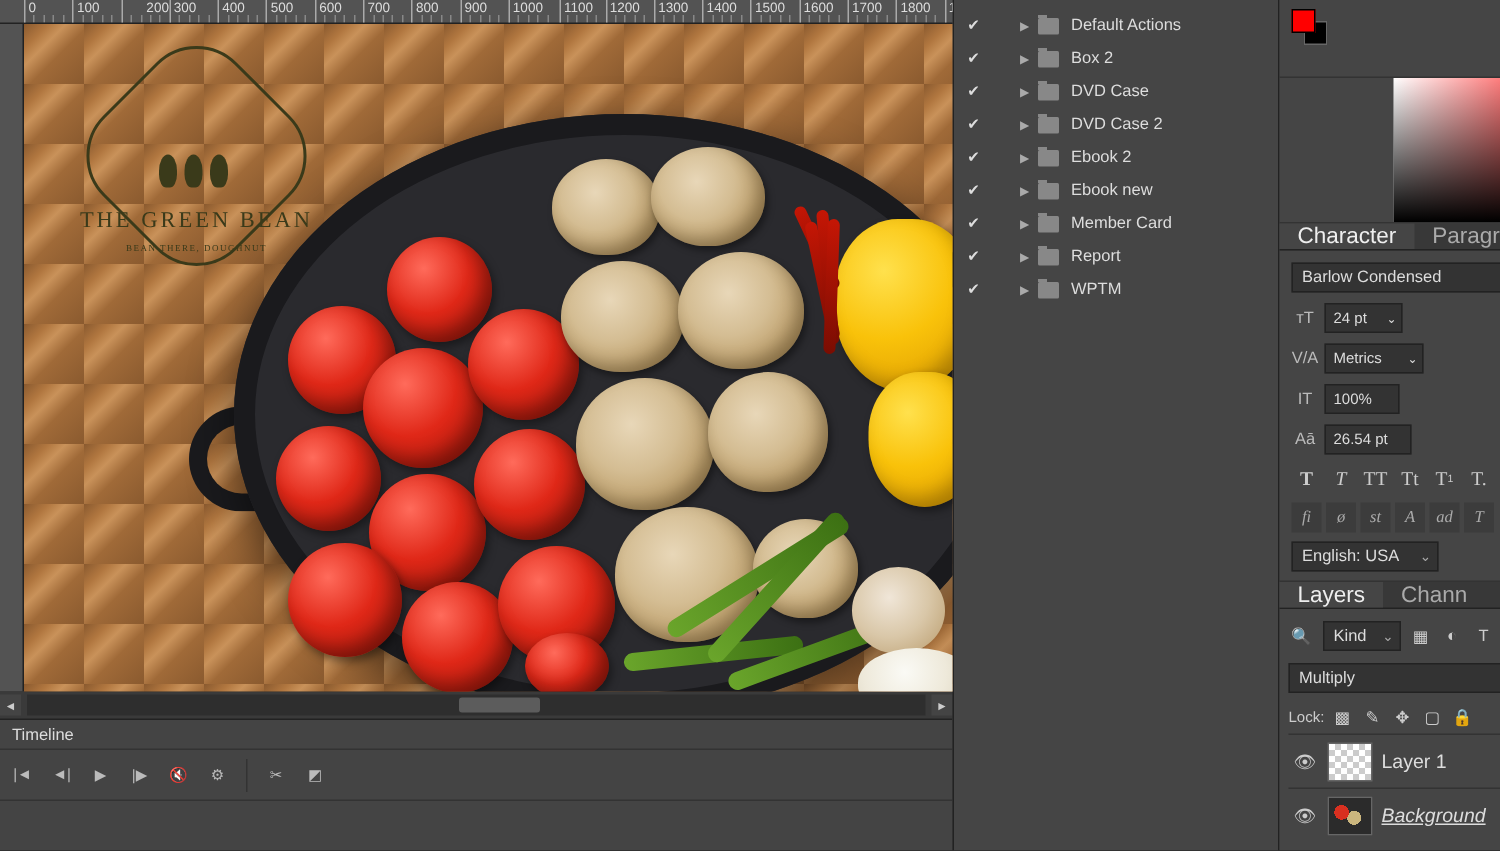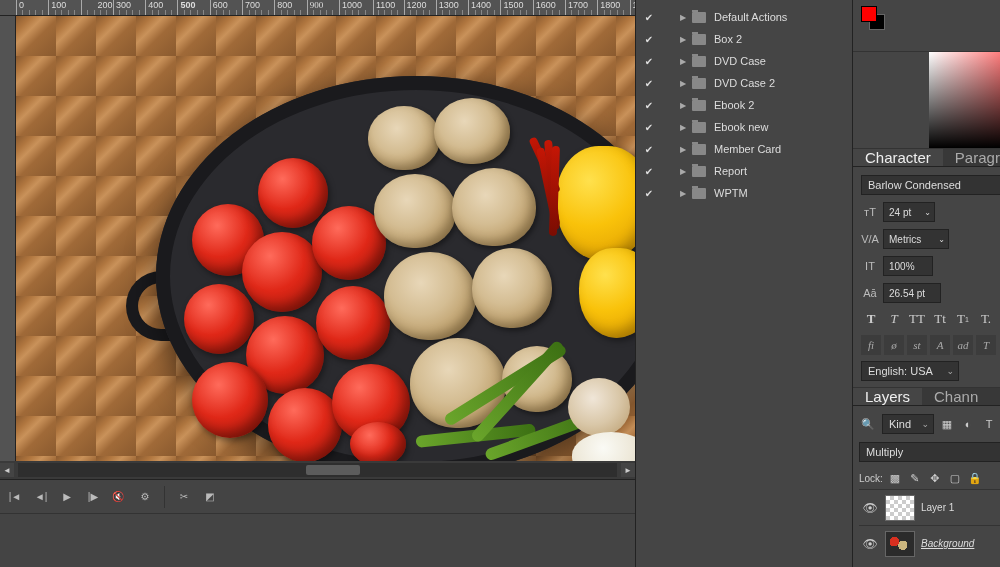--- a/index.html
+++ b/index.html
@@ -102,21 +102,21 @@
 .lyr-row1 { display:flex; align-items:center; gap:5px; height:24px; }
 .lyr-row2 { display:flex; align-items:center; gap:5px; height:24px; margin-top:4px; }
 .lock-row { display:flex; align-items:center; gap:4px; height:22px; margin-top:3px; }
 .lock-ico { width:16px; height:16px; display:flex; align-items:center; justify-content:center; color:#ccc; font-size:11px; }
 
 .layer-item { display:flex; align-items:center; height:36px; border-top:1px solid #333; gap:6px; padding:0 2px; cursor:pointer; }
 .eye { width:18px; text-align:center; color:#ccc; font-size:12px; }
 .thumb { width:30px; height:26px; border:1px solid #666; background:#fff; position:relative; }
 .thumb.checker { background: repeating-conic-gradient(#ccc 0 25%, #fff 0 50%) 0 0/8px 8px; }
 .thumb.bgimg { background: radial-gradient(circle at 30% 40%, #d83020 0 20%, transparent 0), radial-gradient(circle at 60% 55%, #cbb67e 0 22%, transparent 0), #2b2b2b; }
-.layer-name { font-size:10px; color:#ddd; }
+.layer-name { font-size:13px; color:#ddd; }
 .layer-name.italic { font-style:italic;text-decoration:underline; }
 </style>
 </head>
 <body>
 
 <div class="app">
 
   <div class="canvas-zone">
     <div class="ruler-h">
         <div class="ruler-tick" style="left: 16px;">0</div>
@@ -137,41 +137,41 @@
         <div class="ruler-tick" style="left: 112.875px;">300</div>
         <div class="ruler-minor" style="left: 119.333px;"></div>
         <div class="ruler-minor" style="left: 125.792px;"></div>
         <div class="ruler-minor" style="left: 132.25px;"></div>
         <div class="ruler-minor" style="left: 138.708px;"></div>
         <div class="ruler-tick" style="left: 145.167px;">400</div>
         <div class="ruler-minor" style="left: 151.625px;"></div>
         <div class="ruler-minor" style="left: 158.083px;"></div>
         <div class="ruler-minor" style="left: 164.542px;"></div>
         <div class="ruler-minor" style="left: 171px;"></div>
-        <div class="ruler-tick" style="left: 177.458px; font-weight: bold;">500</div>
+        <div class="ruler-tick" style="left: 177.458px;">500</div>
         <div class="ruler-minor" style="left: 183.917px;"></div>
         <div class="ruler-minor" style="left: 190.375px;"></div>
         <div class="ruler-minor" style="left: 196.833px;"></div>
         <div class="ruler-minor" style="left: 203.292px;"></div>
         <div class="ruler-tick" style="left: 209.75px;">600</div>
         <div class="ruler-minor" style="left: 216.208px;"></div>
         <div class="ruler-minor" style="left: 222.667px;"></div>
         <div class="ruler-minor" style="left: 229.125px;"></div>
         <div class="ruler-minor" style="left: 235.583px;"></div>
         <div class="ruler-tick" style="left: 242.042px;">700</div>
         <div class="ruler-minor" style="left: 248.5px;"></div>
         <div class="ruler-minor" style="left: 254.958px;"></div>
         <div class="ruler-minor" style="left: 261.417px;"></div>
         <div class="ruler-minor" style="left: 267.875px;"></div>
         <div class="ruler-tick" style="left: 274.333px;">800</div>
         <div class="ruler-minor" style="left: 280.792px;"></div>
         <div class="ruler-minor" style="left: 287.25px;"></div>
         <div class="ruler-minor" style="left: 293.708px;"></div>
         <div class="ruler-minor" style="left: 300.167px;"></div>
-        <div class="ruler-tick" style="left: 306.625px; font-family: Liberation Serif, serif;">900</div>
+        <div class="ruler-tick" style="left: 306.625px;">900</div>
         <div class="ruler-minor" style="left: 313.083px;"></div>
         <div class="ruler-minor" style="left: 319.542px;"></div>
         <div class="ruler-minor" style="left: 326px;"></div>
         <div class="ruler-minor" style="left: 332.458px;"></div>
         <div class="ruler-tick" style="left: 338.917px;">1000</div>
         <div class="ruler-minor" style="left: 345.375px;"></div>
         <div class="ruler-minor" style="left: 351.833px;"></div>
         <div class="ruler-minor" style="left: 358.292px;"></div>
         <div class="ruler-minor" style="left: 364.75px;"></div>
         <div class="ruler-tick" style="left: 373px;">1100</div>
@@ -253,30 +253,43 @@
           <div class="chili red" style="left:540px; top:126px; width:90px; transform:rotate(92deg);"></div>
 
           <div class="chili green" style="left:400px; top:420px; width:120px; transform:rotate(-6deg);"></div>
           <div class="chili green" style="left:430px; top:400px; width:140px; transform:rotate(-32deg);"></div>
           <div class="chili green" style="left:458px; top:418px; width:130px; transform:rotate(-48deg);"></div>
           <div class="chili green" style="left:470px; top:434px; width:120px; transform:rotate(-20deg);"></div>
 
           <div class="onion" style="left:552px; top:362px; width:62px; height:58px;"></div>
           <div class="garlic" style="left:556px; top:416px; width:78px; height:46px;"></div>
         </div>
+        <div class="logo">
+          <div class="logo-diamond"></div>
+          <div class="logo-icons">
+              <span></span>
+              <span></span>
+              <span></span>
+            </div>
+          <div class="logo-text">THE GREEN BEAN</div>
+          <div class="logo-sub">BEAN THERE, DOUGHNUT</div>
+        </div>
       </div>
     </div>
     <div class="doc-footer">
       <div class="scroll-arrow">◄</div>
       <div class="hscroll">
           <div class="hscroll-thumb"></div>
         </div>
       <div class="scroll-arrow">►</div>
     </div>
     <div class="timeline">
+      <div class="timeline-hdr">
+        <span>Timeline</span>
+      </div>
       <div class="timeline-ctrl">
         <div class="tl-btn">|◄</div>
         <div class="tl-btn">◄|</div>
         <div class="tl-btn">▶</div>
         <div class="tl-btn">|▶</div>
         <div class="tl-btn">🔇</div>
         <div class="tl-btn">⚙</div>
         <div class="tl-sep"></div>
         <div class="tl-btn">✂</div>
         <div class="tl-btn">◩</div>

